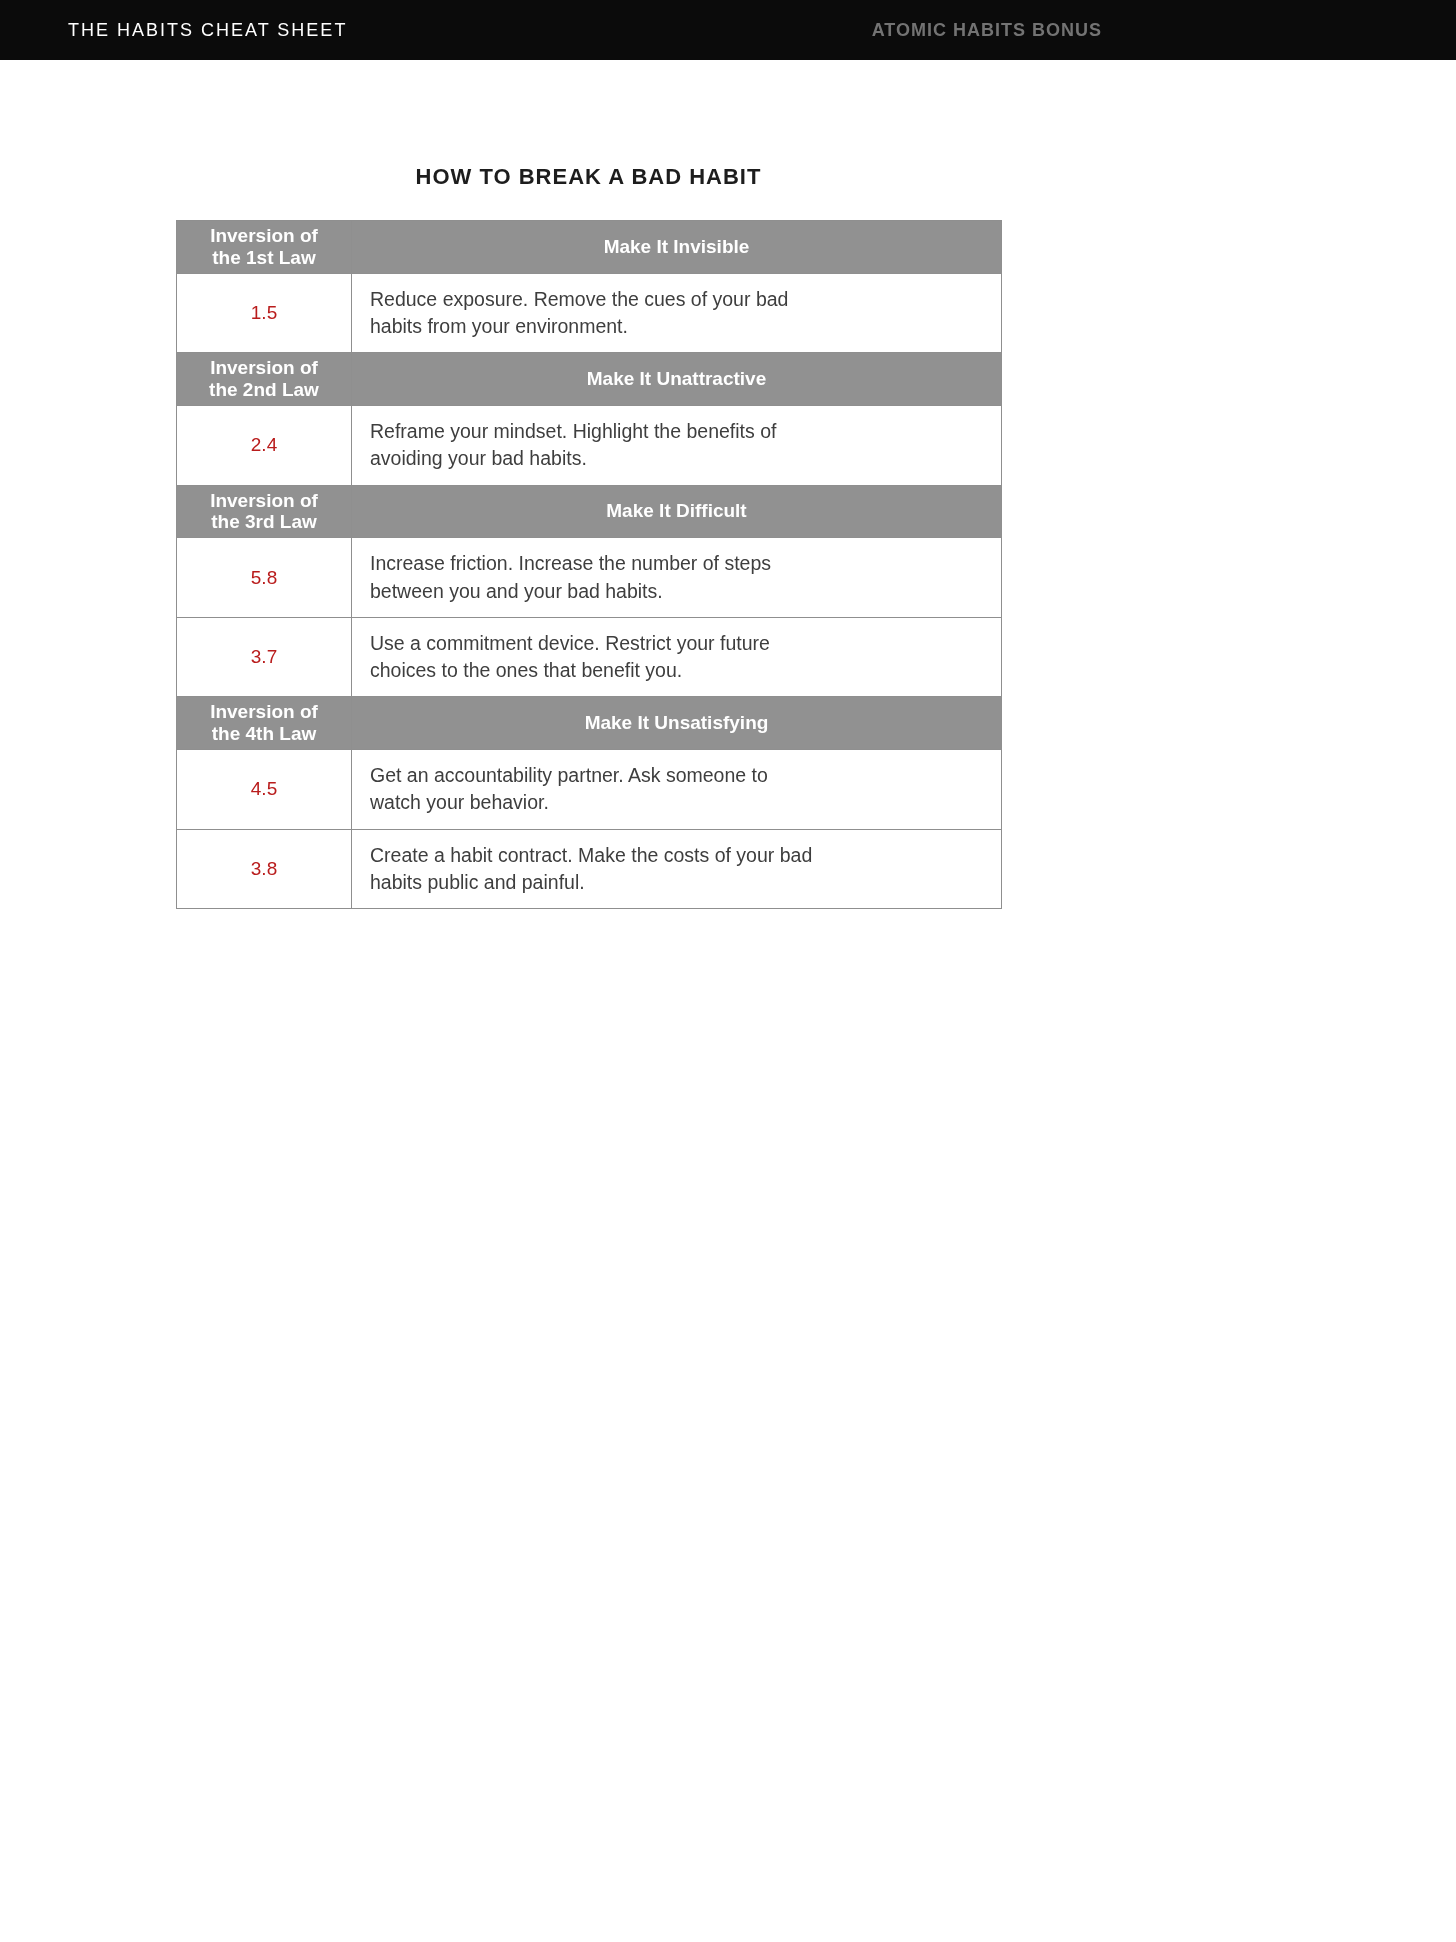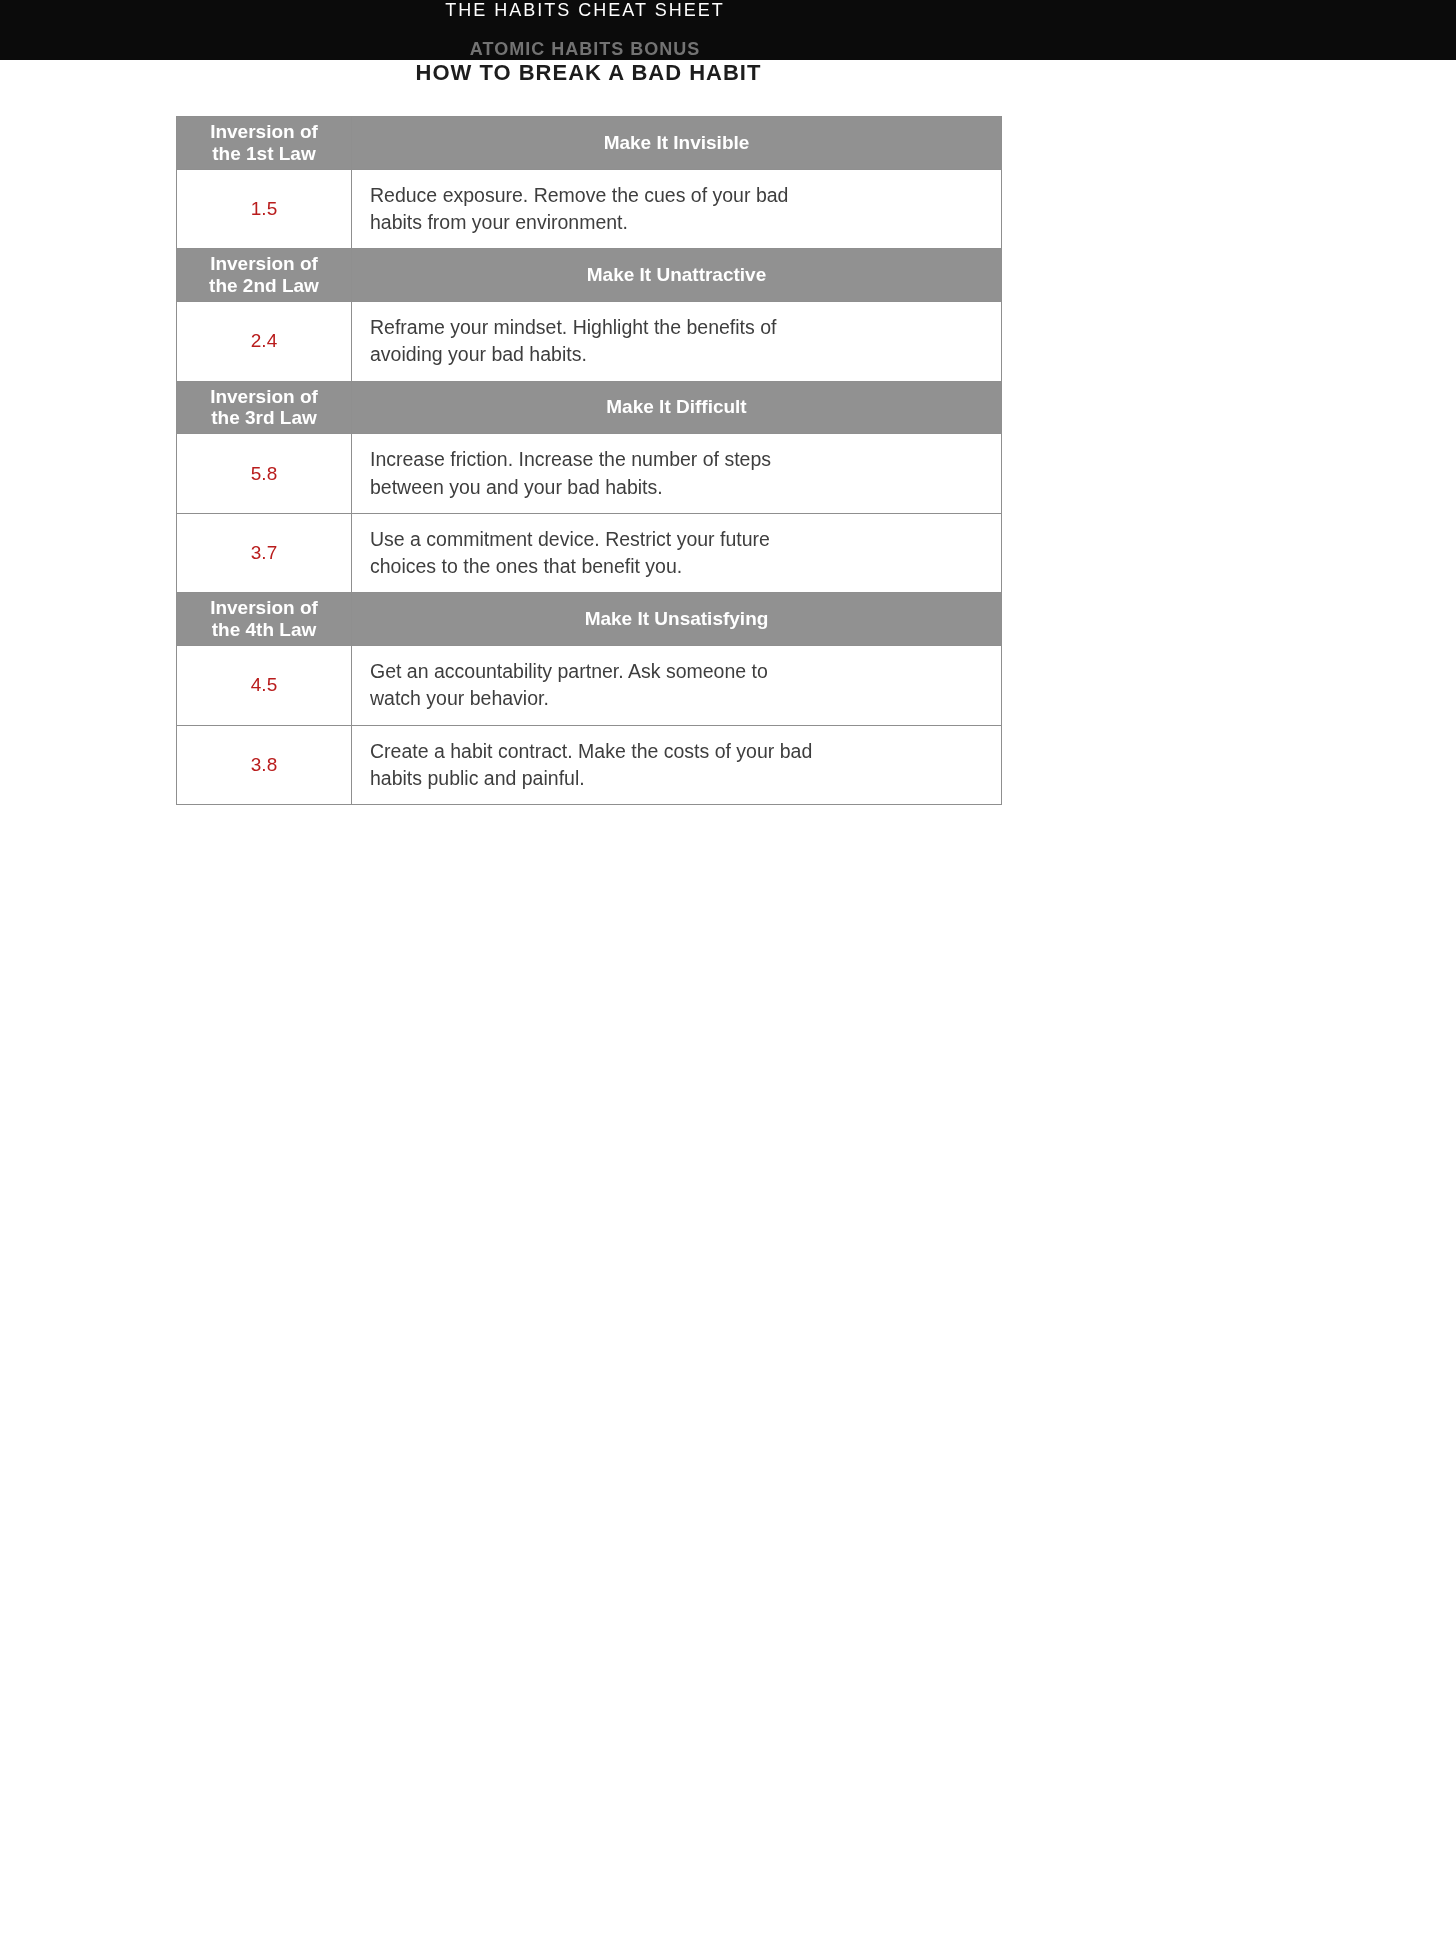--- a/index.html
+++ b/index.html
@@ -18,39 +18,39 @@
 
   
   .topbar {
     width: 100%;
     height: 60px;
     background: #0b0b0b;
     display: flex;
     align-items: center;
     justify-content: space-between;
     padding: 0 354px 0 68px;
-    flex-direction: column;
   }
   .topbar .bar-left {
     color: #ffffff;
     font-size: 18px;
     font-weight: 400;
     letter-spacing: 2px;
   }
   .topbar .bar-right {
     color: #737373;
     font-size: 18px;
     font-weight: 700;
     letter-spacing: 1px;
   }
 
   
   .content {
     width: 825px;
     margin-left: 176px;
+    padding-top: 104px;
   }
   .page-title {
     text-align: center;
     font-size: 22px;
     font-weight: 700;
     letter-spacing: 1px;
     color: #1d1d1d;
     margin: 0 0 30px 0;
   }
 

